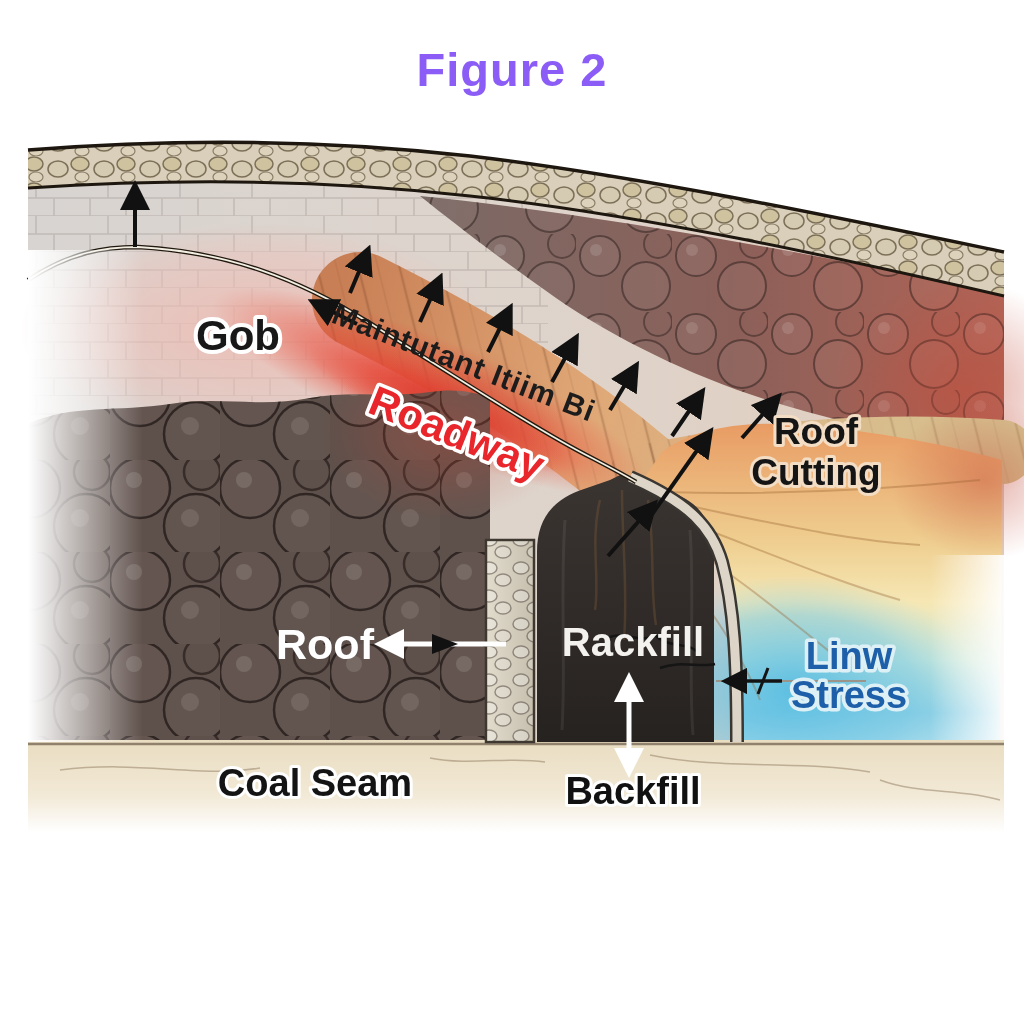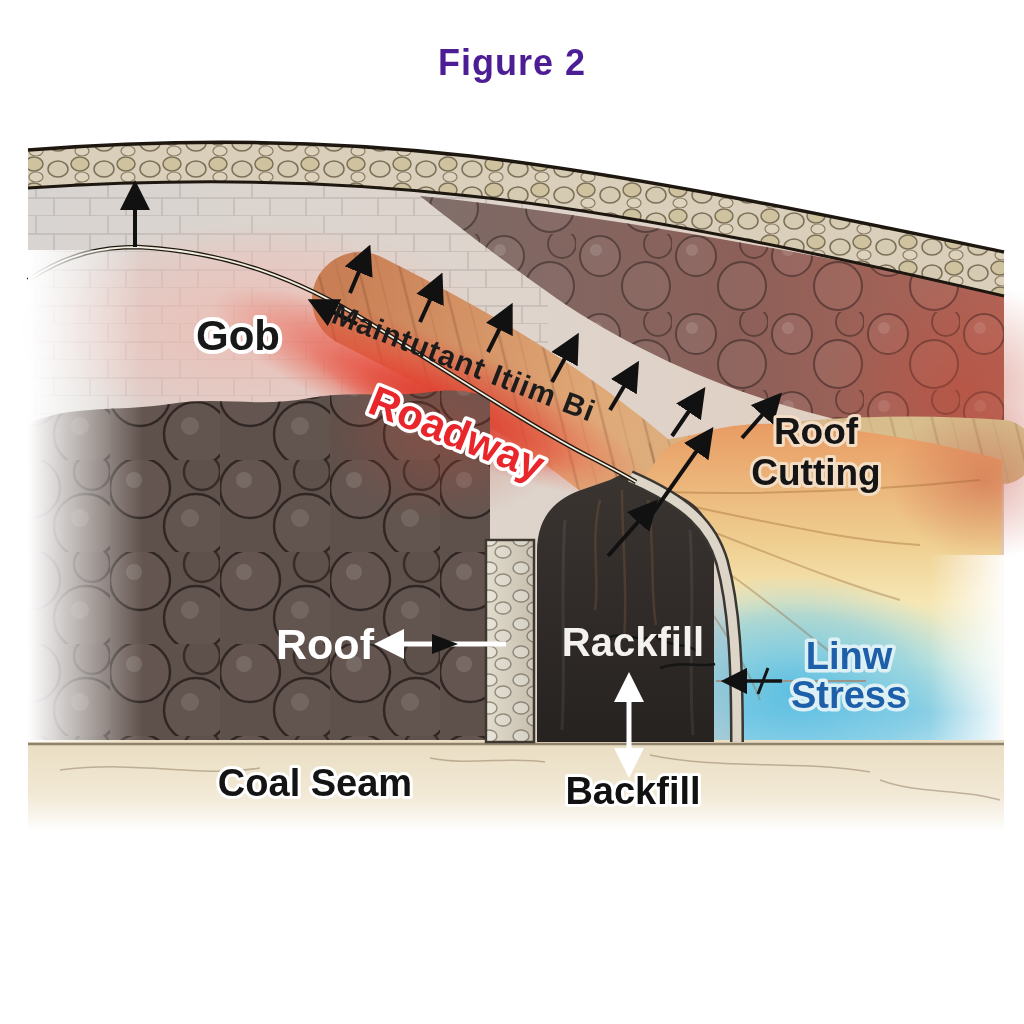--- a/index.html
+++ b/index.html
@@ -1,18 +1,18 @@
 <!DOCTYPE html>
 <html><head>
 <meta charset="utf-8">
 <style>
   html,body{margin:0;padding:0;background:#ffffff;}
   body{width:1024px;height:1024px;position:relative;font-family:"Liberation Sans",sans-serif;overflow:hidden;}
   .page-title{position:absolute;top:42px;left:0;width:100%;text-align:center;
-    font-size:36px;font-weight:bold;color:#4c1d95;letter-spacing:1px;}
+    font-size:47px;font-weight:bold;color:#8b5cf6;letter-spacing:1px;}
   .illustration{position:absolute;left:0;top:0;width:1024px;height:1024px;}
   svg text{font-family:"Liberation Sans",sans-serif;font-weight:bold;}
   .halo{paint-order:stroke;stroke-linejoin:round;}
   .legend{position:absolute;left:0;top:872px;width:1024px;height:70px;}
 </style>
 </head>
 <body>
 
 <div class="page-title">Figure 2</div>
 

